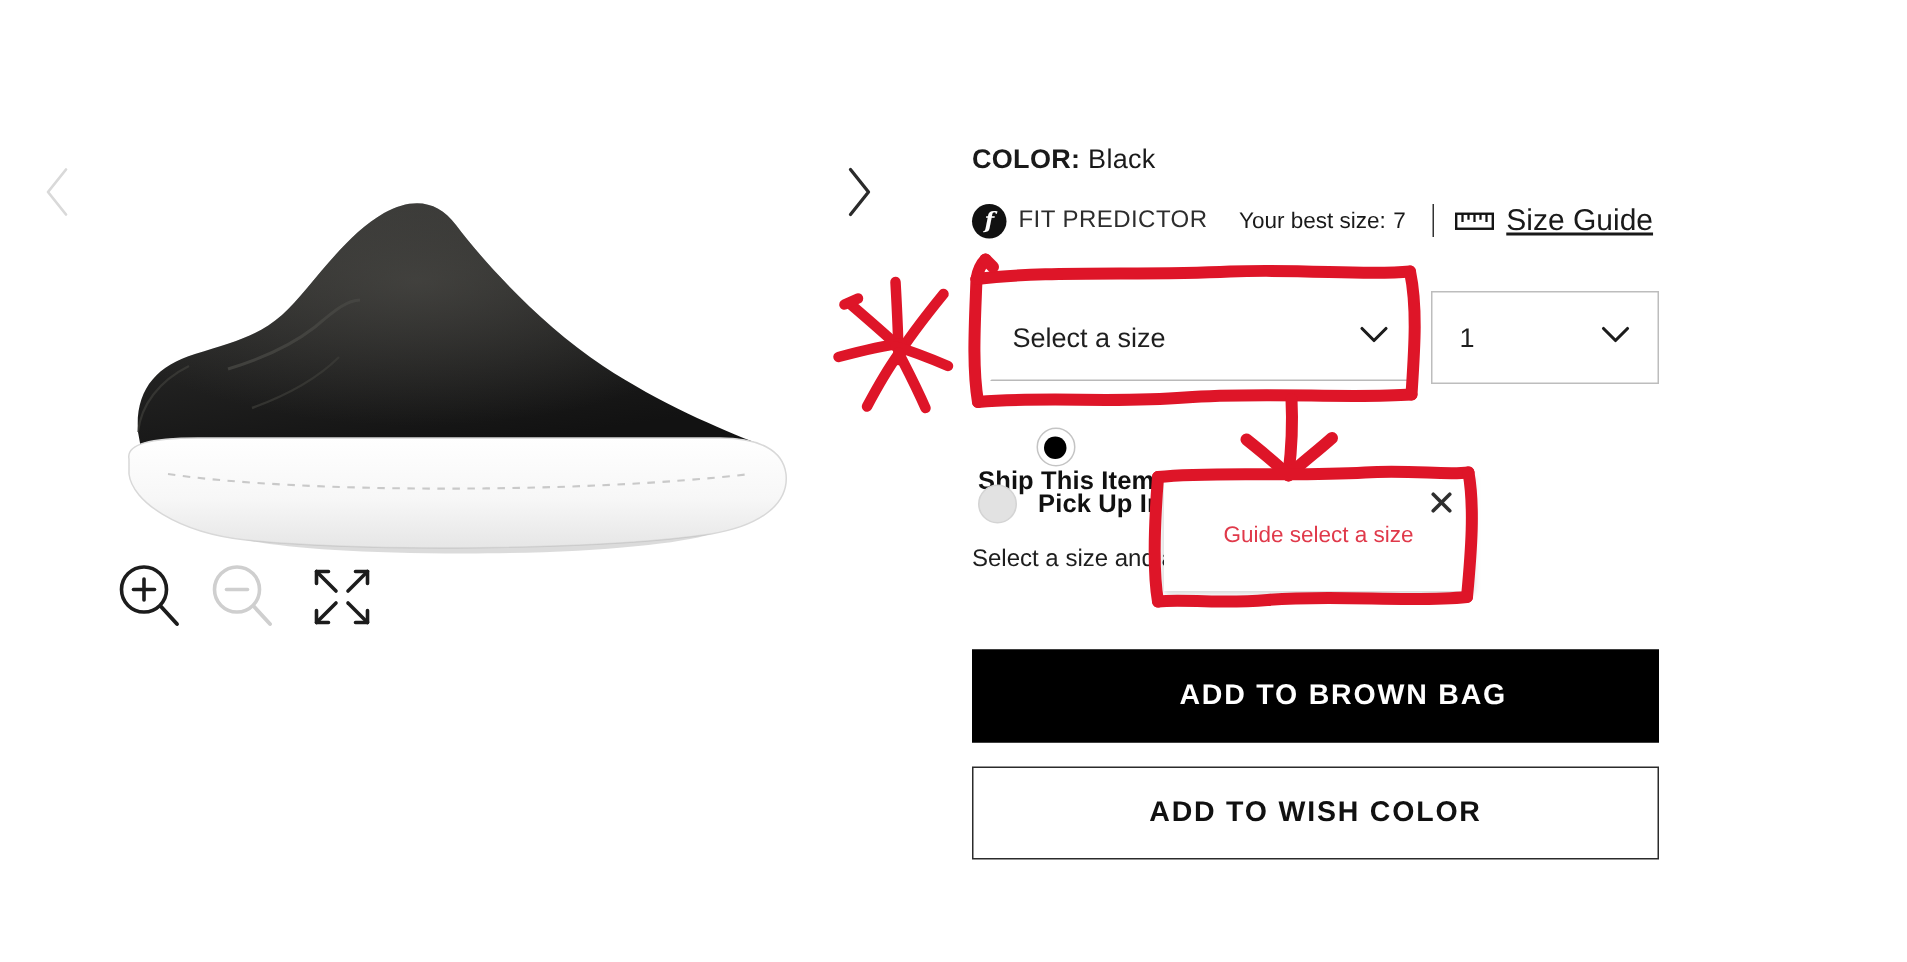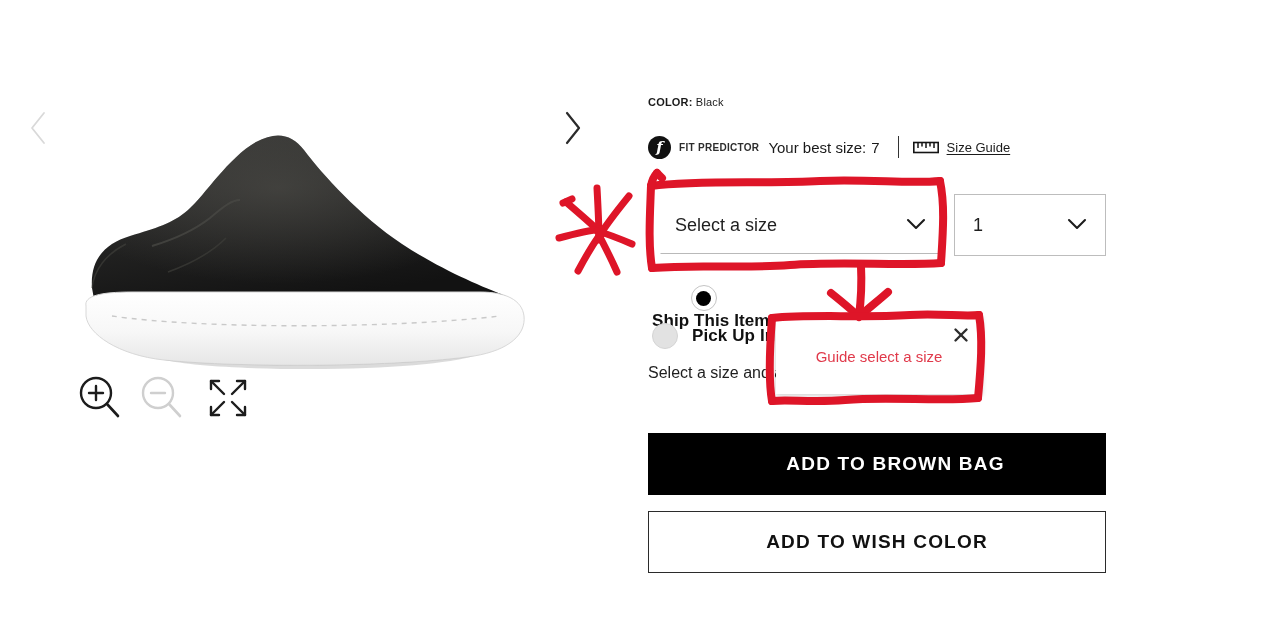--- a/index.html
+++ b/index.html
@@ -60,21 +60,21 @@
   
   #details {
     position: absolute;
     left: 648px; top: 0;
     width: 470px; height: 641px;
   }
 
   .color-row {
     position: absolute;
     left: 0; top: 96px;
-    font-size: 11px;
+    font-size: 18px;
     color: #1a1a1a;
     letter-spacing: .2px;
     white-space: nowrap;
   }
   .color-row .k { font-weight: 700; }
   .color-row .v { font-weight: 400; }
 
   .fit-row {
     position: absolute;
     left: 0; top: 134px;
@@ -86,37 +86,36 @@
     width: 23px; height: 23px; border-radius: 50%;
     background: #111; color: #fff;
     display: flex; align-items: center; justify-content: center;
     font-family: "DejaVu Serif", serif;
     font-style: italic; font-weight: 700; font-size: 15px;
     line-height: 1;
     margin-right: 8px;
     flex: none;
   }
   .fp-label {
-    font-size: 10px; color: #2d2d2d; letter-spacing: .3px;
-    margin-right: 9px;
-    font-weight: bold;
+    font-size: 16px; color: #2d2d2d; letter-spacing: .3px;
+    margin-right: 21px;
   }
   .fp-best {
     font-size: 15px; color: #1a1a1a;
     text-underline-offset: 2px;
     cursor: pointer;
   }
   .fp-size-val { font-size: 15px; color:#1a1a1a; margin-left: 5px; }
   .fit-div {
     width: 1px; height: 22px; background: #333;
     margin: 0 14px 0 18px;
   }
   .ruler-icon { margin-right: 8px; display:flex; align-items:center; }
   .size-guide {
-    font-size: 13px; color: #1a1a1a;
+    font-size: 20px; color: #1a1a1a;
     text-decoration: underline; text-underline-offset: 2px;
     cursor: pointer;
   }
 
   
   .size-select {
     position: absolute;
     left: 12px; top: 196px;
     width: 281px; height: 58px;
     background: #fff;

